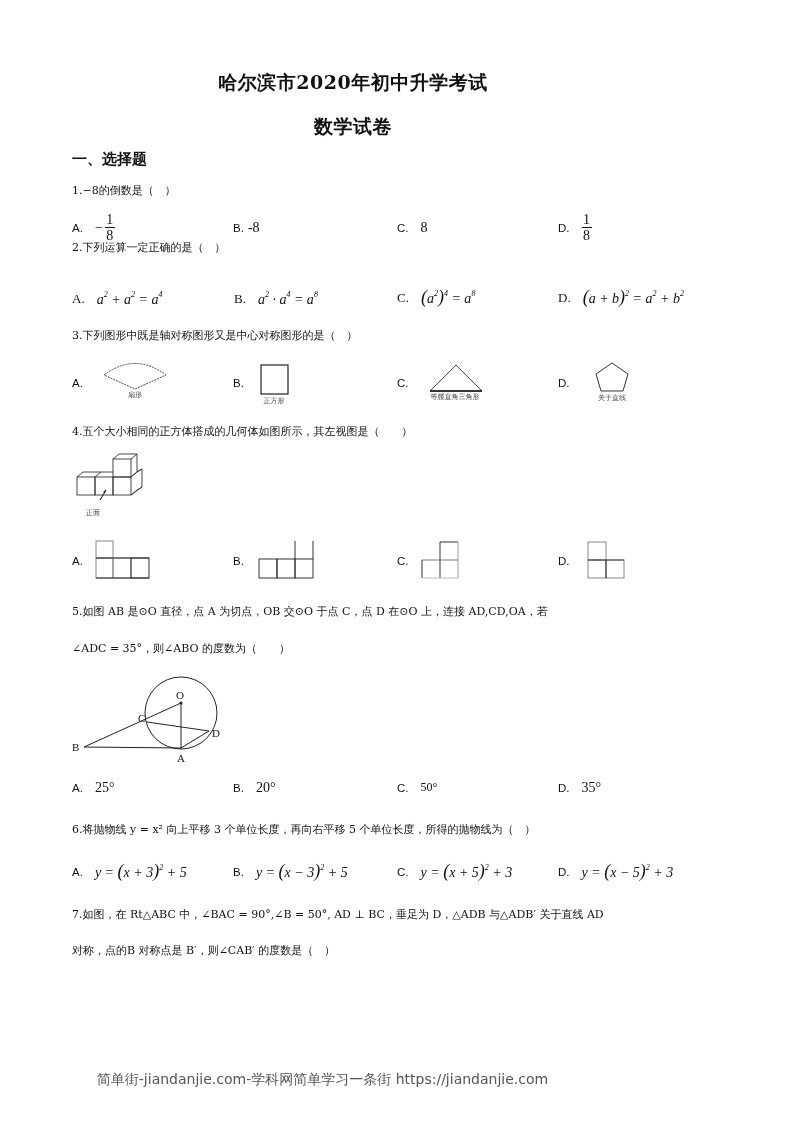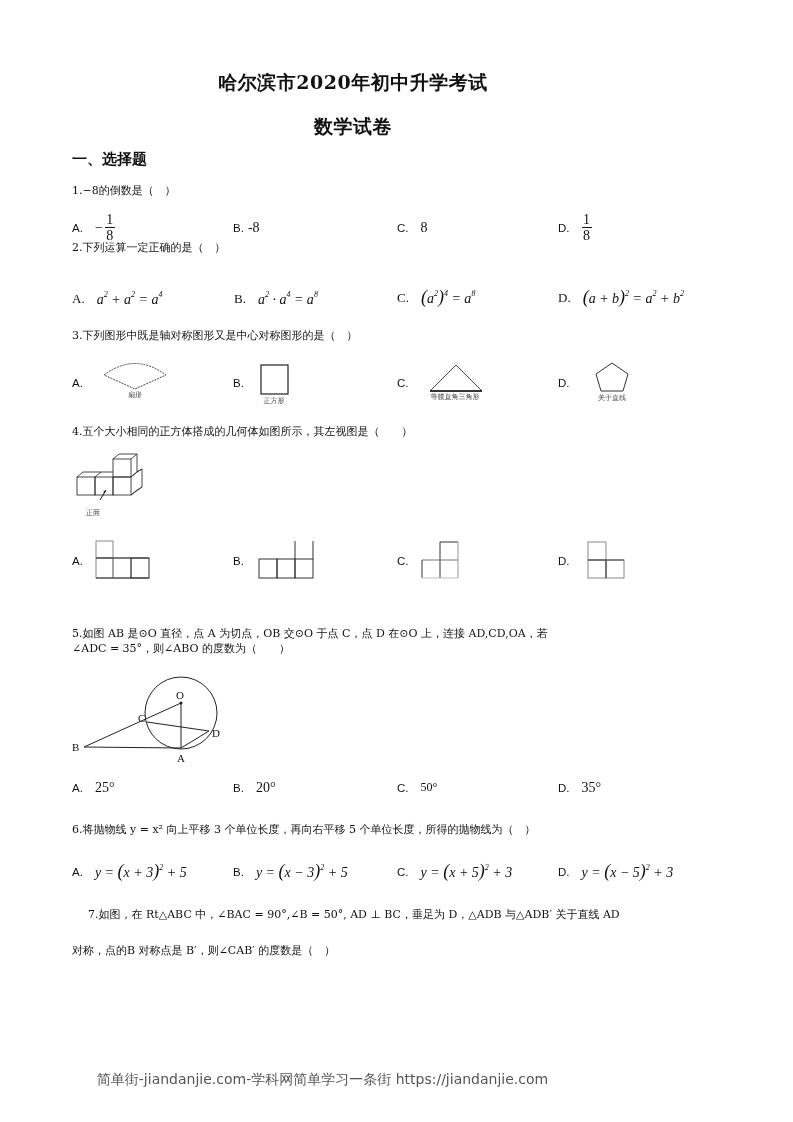--- a/index.html
+++ b/index.html
@@ -194,21 +194,21 @@
     <g fill="none" stroke="#444" stroke-width="1">
       <rect x="1" y="1" width="18" height="18" stroke="#888"></rect>
       <rect x="1" y="19" width="18" height="18" stroke="#888"></rect>
       <rect x="19" y="19" width="18" height="18" stroke="#888"></rect>
       <line x1="1" y1="19" x2="37" y2="19"></line>
       <line x1="19" y1="19" x2="19" y2="37"></line>
     </g>
   </svg>
 </div>
 
-<div class="abs q" style="top:604px;margin-top:22px;">5.如图 AB 是⊙O 直径，点 A 为切点，OB 交⊙O 于点 C，点 D 在⊙O 上，连接 AD,CD,OA，若</div>
+<div class="abs q" style="top:604px;">5.如图 AB 是⊙O 直径，点 A 为切点，OB 交⊙O 于点 C，点 D 在⊙O 上，连接 AD,CD,OA，若</div>
 <div class="abs q" style="top:641px;">∠ADC = 35°，则∠ABO 的度数为（　　）</div>
 <div class="abs" style="left:68px;top:667px;">
   <svg width="170" height="100" viewBox="0 0 170 100">
     <g fill="none" stroke="#222" stroke-width="1">
       <circle cx="113" cy="46" r="36"></circle>
       <line x1="113" y1="36" x2="113" y2="81"></line>
       <line x1="16" y1="80" x2="113" y2="81"></line>
       <line x1="16" y1="80" x2="113" y2="36"></line>
       <line x1="79" y1="55" x2="141" y2="64"></line>
       <line x1="113" y1="81" x2="141" y2="64"></line>
@@ -252,16 +252,16 @@
 </div>
 <div class="abs opt" style="left:397px;top:861px;">
   <span class="lbl">C.</span>
   <span class="m">y = <span class="paren">(</span>x + 5<span class="paren">)</span><sup>2</sup> + 3</span>
 </div>
 <div class="abs opt" style="left:558px;top:861px;">
   <span class="lbl">D.</span>
   <span class="m">y = <span class="paren">(</span>x − 5<span class="paren">)</span><sup>2</sup> + 3</span>
 </div>
 
-<div class="abs q" style="top:907px;margin-left:16px;">7.如图，在 Rt△ABC 中，∠BAC = 90°,∠B = 50°, AD ⊥ BC，垂足为 D，△ADB 与△ADB′ 关于直线 AD</div>
+<div class="abs q" style="top:907px;">7.如图，在 Rt△ABC 中，∠BAC = 90°,∠B = 50°, AD ⊥ BC，垂足为 D，△ADB 与△ADB′ 关于直线 AD</div>
 <div class="abs q" style="top:943px;">对称，点的B 对称点是 B′，则∠CAB′ 的度数是（　）</div>
 
 <div class="abs footer">简单街-jiandanjie.com-学科网简单学习一条街 https://jiandanjie.com</div>
 
 </body></html>

